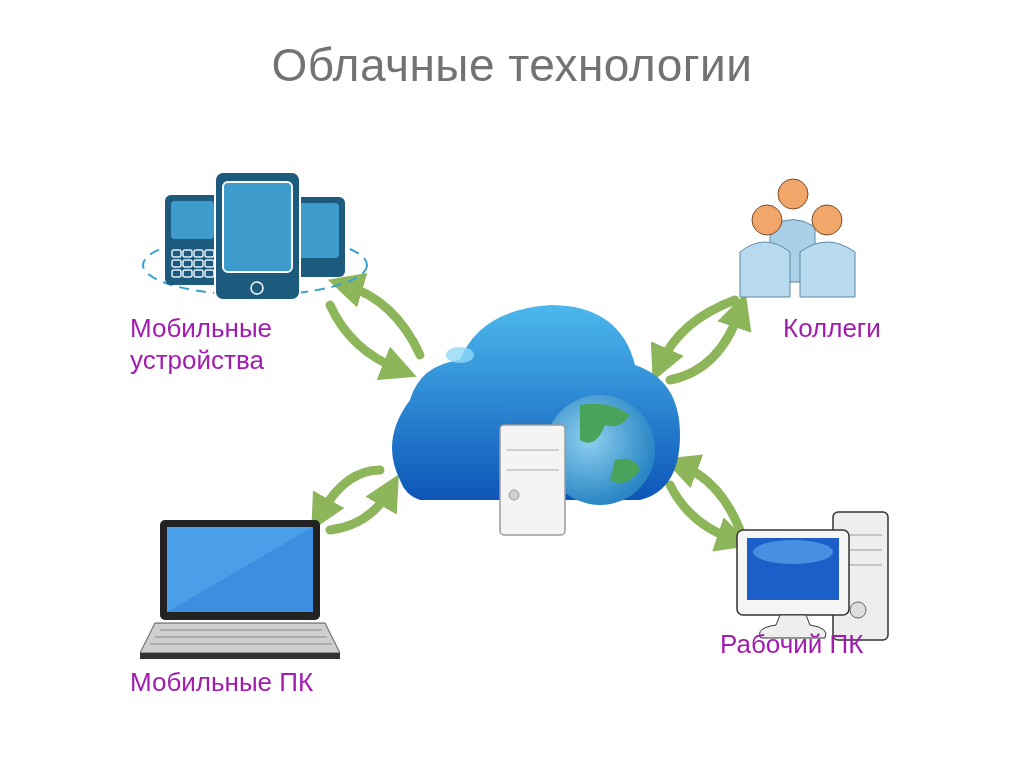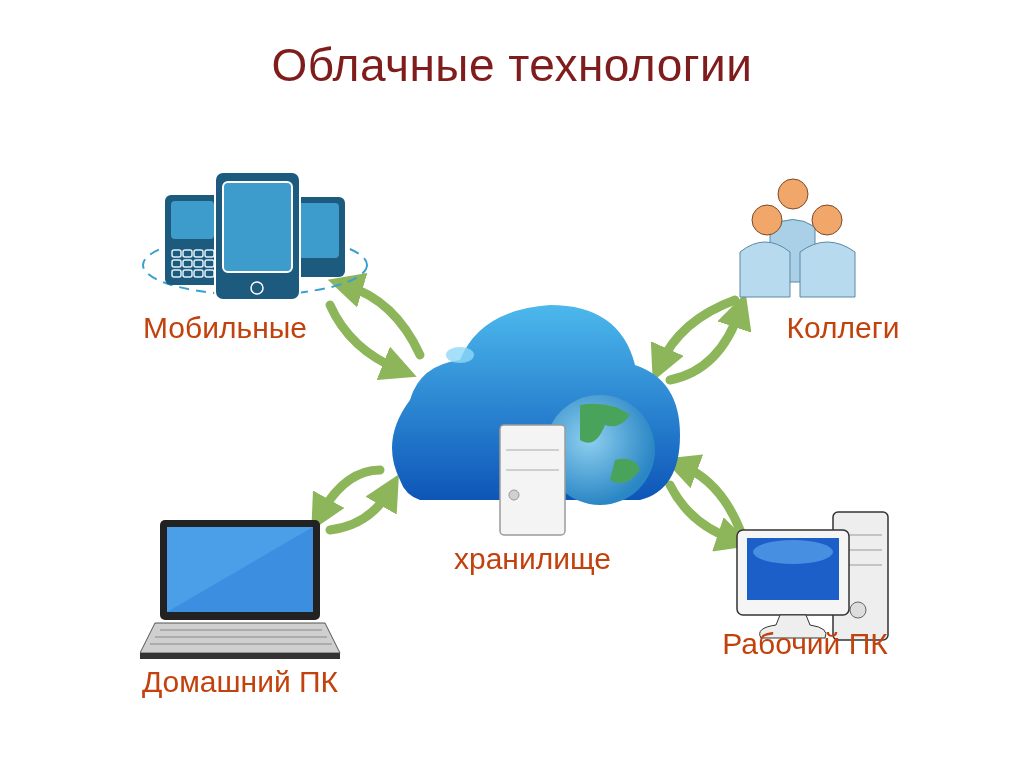--- a/index.html
+++ b/index.html
@@ -1,20 +1,20 @@
 <!DOCTYPE html>
 <html><head>
 <meta charset="utf-8">
 <style>
   html, body { margin: 0; padding: 0; background: #ffffff; }
   body { width: 1024px; height: 768px; position: relative; overflow: hidden;
          font-family: "Liberation Sans", "DejaVu Sans", sans-serif; }
   .title { position: absolute; left: 0; top: 38px; width: 1024px; text-align: center;
-           font-size: 46px; color: #7f1d1d; letter-spacing: 0.5px; }
-  .label { position: absolute; font-size: 30px; color: #c2410c; text-align: center; line-height: 32px; }
+           font-size: 46px; color: #737373; letter-spacing: 0.5px; }
+  .label { position: absolute; font-size: 26px; color: #a21caf; line-height: 32px; }
   .node { position: absolute; }
   svg { display: block; }
 </style>
 </head>
 <body>
 
 <div class="title">Облачные технологии</div>
 
 <svg class="node" style="left:0;top:0" width="1024" height="768">
   <defs>
@@ -59,20 +59,21 @@
     </g>
     <rect x="150" y="27" width="55" height="80" rx="6" fill="#1c5a7e"></rect>
     <rect x="156" y="33" width="43" height="55" rx="4" fill="#3d9ccc"></rect>
     <rect x="75" y="2" width="85" height="128" rx="8" fill="#1c5a7e" stroke="#ffffff" stroke-width="2"></rect>
     <rect x="83" y="12" width="69" height="90" rx="5" fill="#3d9ccc" stroke="#ffffff" stroke-width="2"></rect>
     <circle cx="117" cy="118" r="6" fill="none" stroke="#ffffff" stroke-width="1.5"></circle>
   </svg>
 </div>
 <div class="label" style="left:130px;top:312px;width:190px">
   <div>Мобильные</div>
+  <div>устройства</div>
 </div>
 
 <div class="node" style="left:735px;top:172px">
   <svg width="130" height="130">
     <path d="M35,55 Q58,40 80,55 L80,110 L35,110 Z" fill="#a9d0e6" stroke="#5a88a6"></path>
     <circle cx="58" cy="22" r="15" fill="#f1a76a" stroke="#7a4a2a"></circle>
     <path d="M5,80 Q30,60 55,80 L55,125 L5,125 Z" fill="#b8daee" stroke="#5a88a6"></path>
     <circle cx="32" cy="48" r="15" fill="#f1a76a" stroke="#7a4a2a"></circle>
     <path d="M65,80 Q92,60 120,80 L120,125 L65,125 Z" fill="#b8daee" stroke="#5a88a6"></path>
     <circle cx="92" cy="48" r="15" fill="#f1a76a" stroke="#7a4a2a"></circle>
@@ -101,38 +102,37 @@
     </g>
     <g>
       <rect x="120" y="135" width="65" height="110" rx="4" fill="#f4f4f4" stroke="#9a9a9a" stroke-width="1.5"></rect>
       <line x1="126" y1="160" x2="179" y2="160" stroke="#aaaaaa"></line>
       <line x1="126" y1="180" x2="179" y2="180" stroke="#aaaaaa"></line>
       <circle cx="134" cy="205" r="5" fill="#d0d0d0" stroke="#999"></circle>
     </g>
   </svg>
 </div>
 <div class="label" style="left:445px;top:543px;width:175px">
-  <div>хранилище</div>
 </div>
 
 <div class="node" style="left:140px;top:518px">
   <svg width="205" height="145">
     <rect x="20" y="2" width="160" height="100" rx="5" fill="#222222"></rect>
     <rect x="27" y="9" width="146" height="85" fill="#4a9fe8"></rect>
     <path d="M27,94 L173,9 L173,94 Z" fill="#3b8ee0"></path>
     <path d="M15,105 L185,105 L200,135 L0,135 Z" fill="#cfcfcf" stroke="#555"></path>
     <g stroke="#888" stroke-width="1">
       <line x1="20" y1="112" x2="182" y2="112"></line>
         <line x1="15" y1="119" x2="187" y2="119"></line>
         <line x1="10" y1="126" x2="192" y2="126"></line>
     </g>
     <rect x="0" y="135" width="200" height="6" fill="#333"></rect>
   </svg>
 </div>
-<div class="label" style="left:130px;top:666px;width:220px">Домашний ПК</div>
+<div class="label" style="left:130px;top:666px;width:220px">Мобильные ПК</div>
 
 <div class="node" style="left:735px;top:510px">
   <svg width="160" height="140">
     <rect x="98" y="2" width="55" height="128" rx="5" fill="#eeeeee" stroke="#333" stroke-width="1.5"></rect>
     <line x1="104" y1="25" x2="147" y2="25" stroke="#999"></line>
       <line x1="104" y1="40" x2="147" y2="40" stroke="#999"></line>
       <line x1="104" y1="55" x2="147" y2="55" stroke="#999"></line>
     <circle cx="123" cy="100" r="8" fill="#dddddd" stroke="#666"></circle>
     <circle cx="112" cy="100" r="2.5" fill="#3ec040"></circle>
     <rect x="2" y="20" width="112" height="85" rx="6" fill="#f5f5f5" stroke="#333" stroke-width="1.5"></rect>

